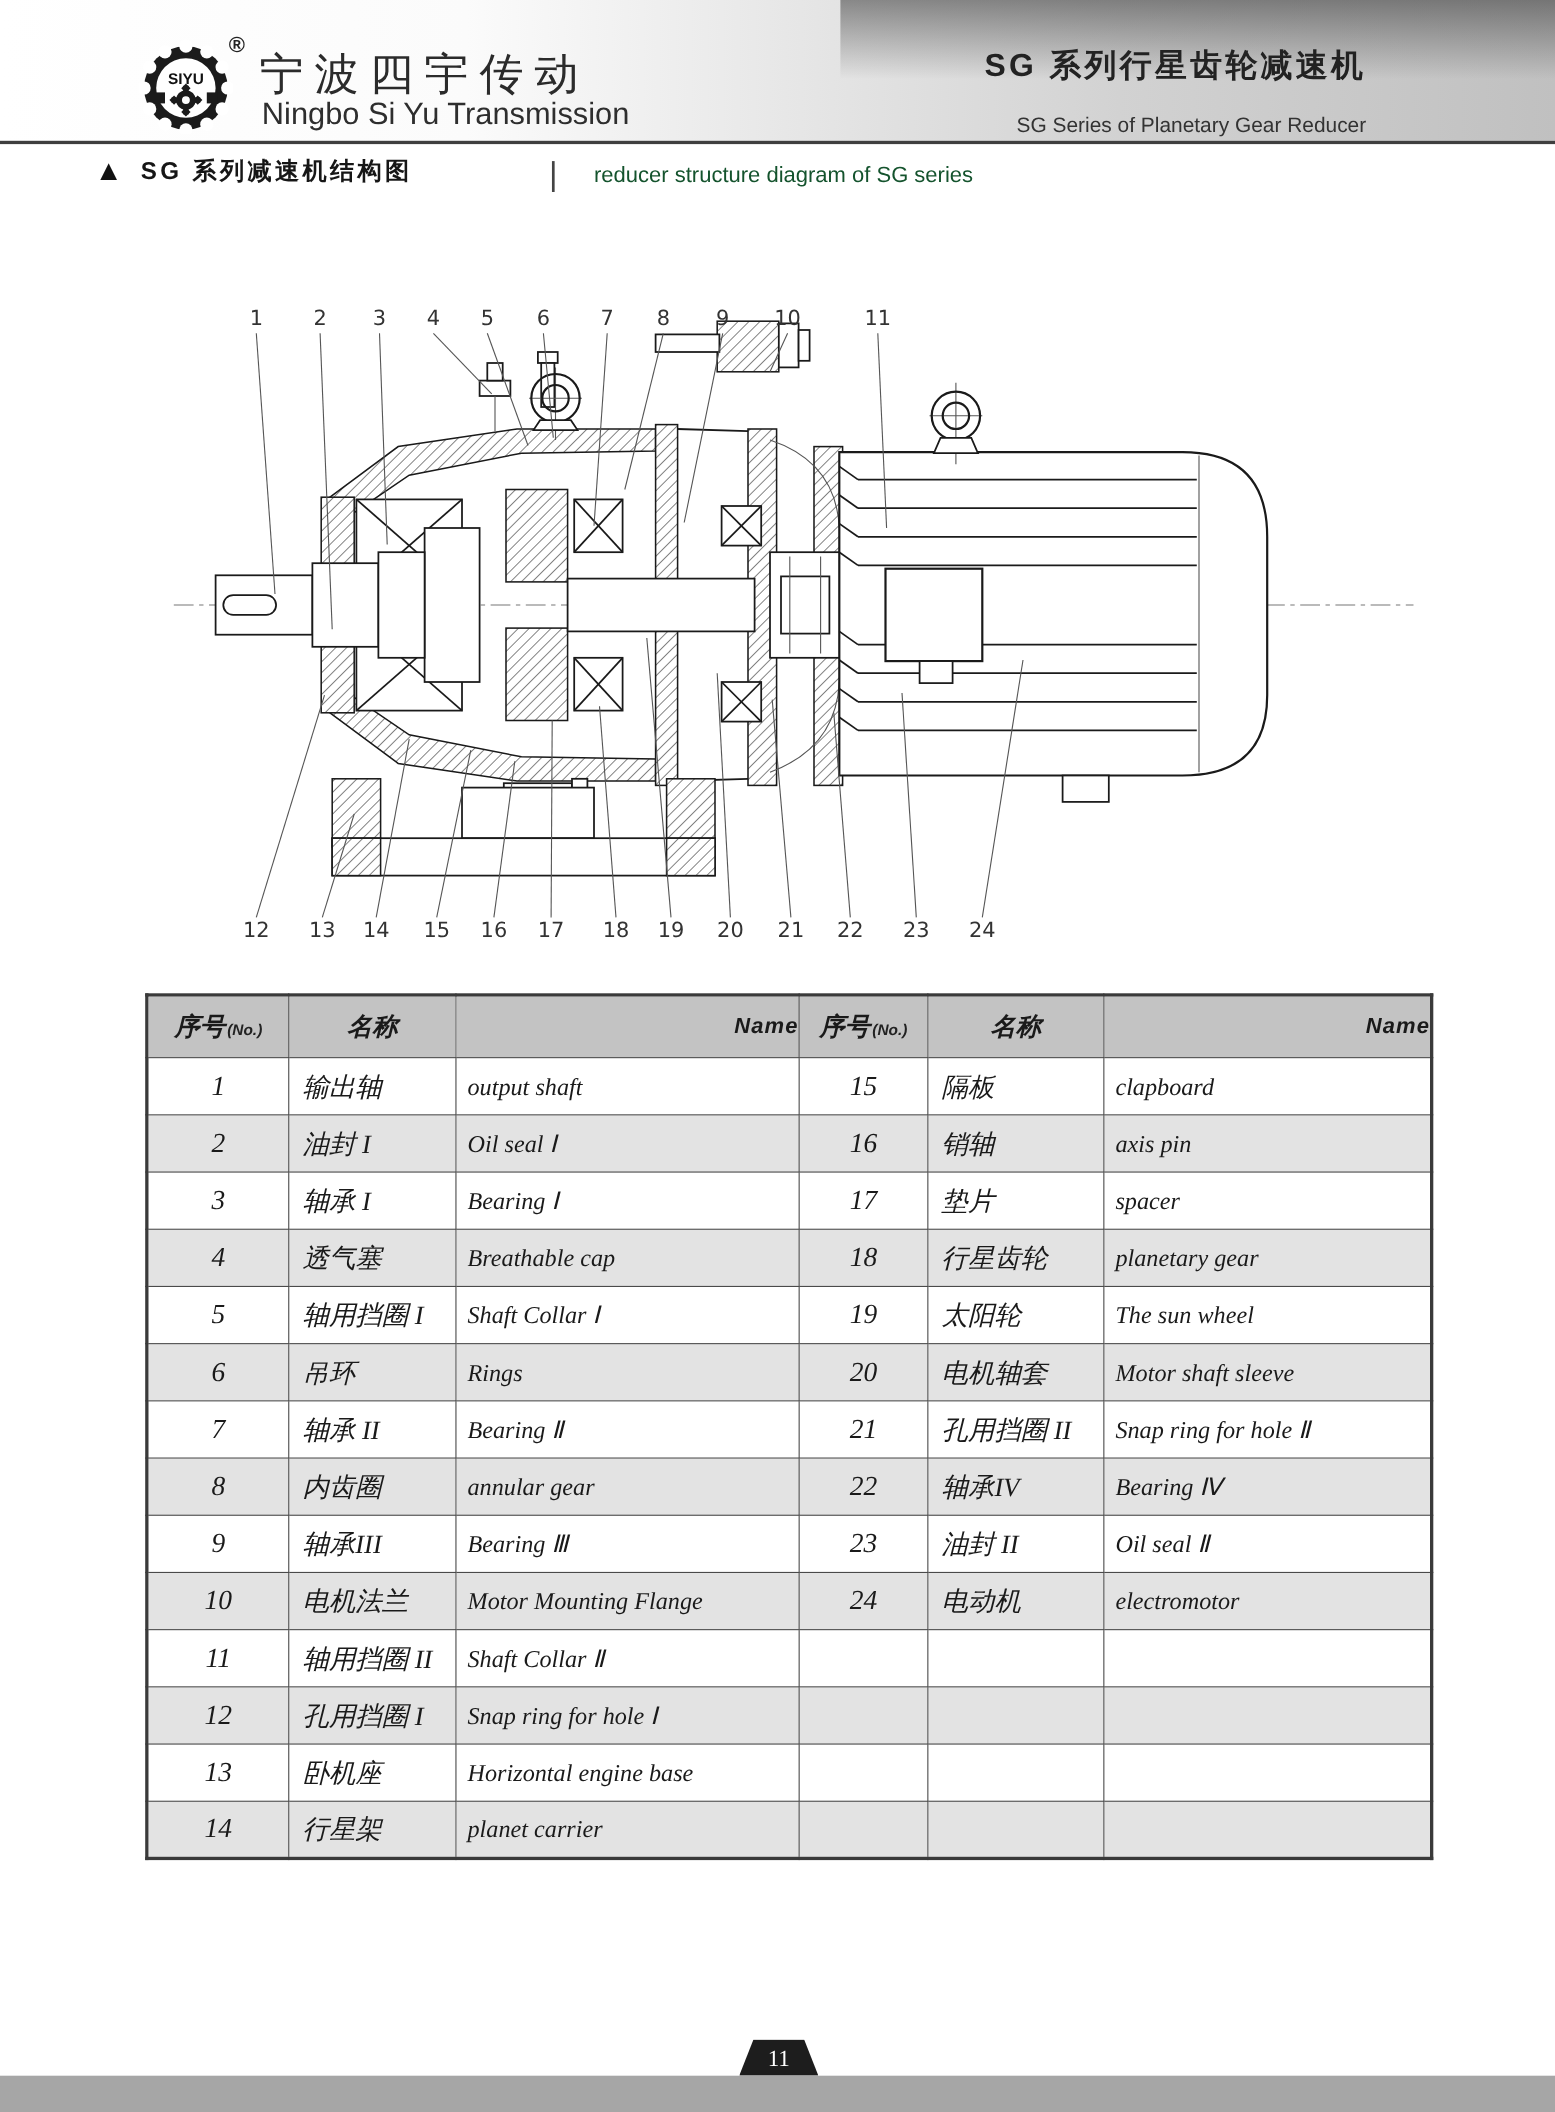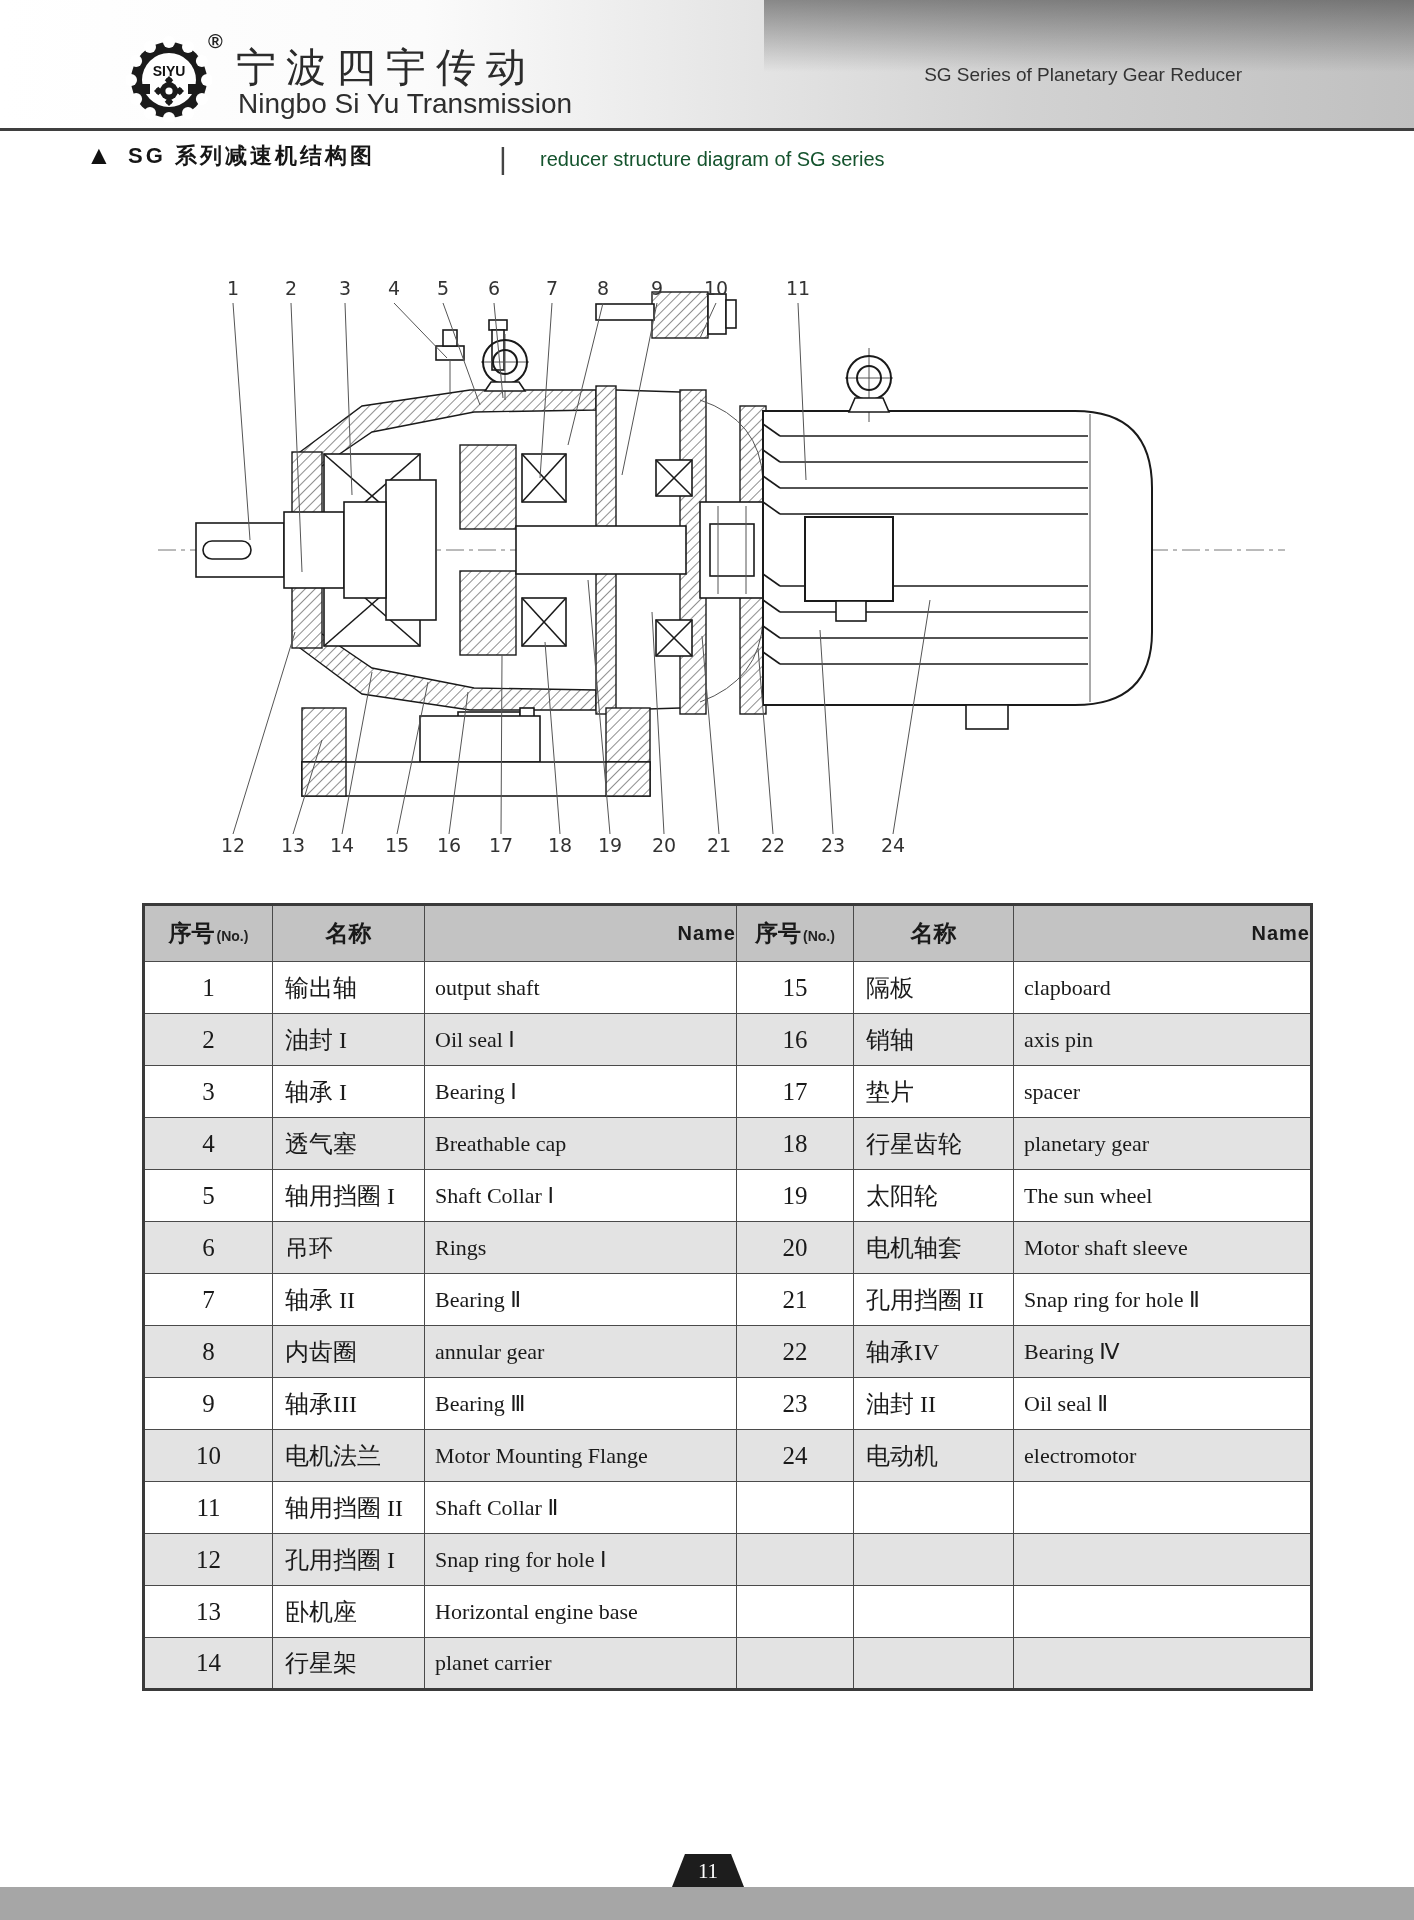--- a/index.html
+++ b/index.html
@@ -42,23 +42,24 @@
   .diagram svg .wh{fill:#ffffff;stroke:#1a1a1a;stroke-width:1.6;}
   .diagram svg .hp{fill:url(#hatch);stroke:#1a1a1a;stroke-width:1.4;}
   .diagram svg .ln{stroke:#1a1a1a;stroke-width:1.6;fill:none;}
   .diagram svg .thin{stroke:#555;stroke-width:1;fill:none;}
   .diagram svg text.callout{
     font-family:"DejaVu Sans",sans-serif;font-size:19px;fill:#333;text-anchor:middle;
   }
   .diagram svg line.leader{stroke:#555;stroke-width:1;}
   
   .parts-table{
-    position:absolute;left:142px;top:903px;
+    position:absolute;left:132px;top:903px;
     border-collapse:collapse;table-layout:fixed;width:1168px;
     border:3px solid #3a3a3a;
+    font-style:italic;
   }
   .parts-table th,.parts-table td{
     border:1.5px solid #4a4a4a;overflow:hidden;white-space:nowrap;padding:0;
   }
   .parts-table thead th{height:55px;background:#c3c3c3;vertical-align:middle;}
   .parts-table tbody tr{height:52px;}
   .parts-table tbody tr:nth-child(even){background:#e3e3e3;}
   .h-no .h-cn-txt{font-size:23px;font-weight:bold;font-family:"Liberation Serif",serif;}
   .h-no .h-small{font-size:14px;color:#222;margin-left:2px;}
   .h-name-cn{font-size:23px;font-weight:bold;font-family:"Liberation Serif",serif;text-align:center;}
@@ -118,20 +119,21 @@
         <rect x="62" y="50" width="10" height="10" fill="#1b1b1b"></rect>
       </g>
     </svg>
   </div>
   <div class="reg-mark">®</div>
 
   <div class="company-cn">宁波四宇传动</div>
   <div class="company-en">Ningbo Si Yu Transmission</div>
 
   <div class="product">
+    <div class="product-cn">SG 系列行星齿轮减速机</div>
     <div class="product-en">SG Series of Planetary Gear Reducer</div>
   </div>
 </div>
 
 <div class="section">
   <span class="sec-marker">▲</span>
   <span class="sec-title-cn">SG 系列减速机结构图</span>
   <span class="sec-divider">|</span>
   <span class="sec-title-en">reducer structure diagram of SG series</span>
 </div>

